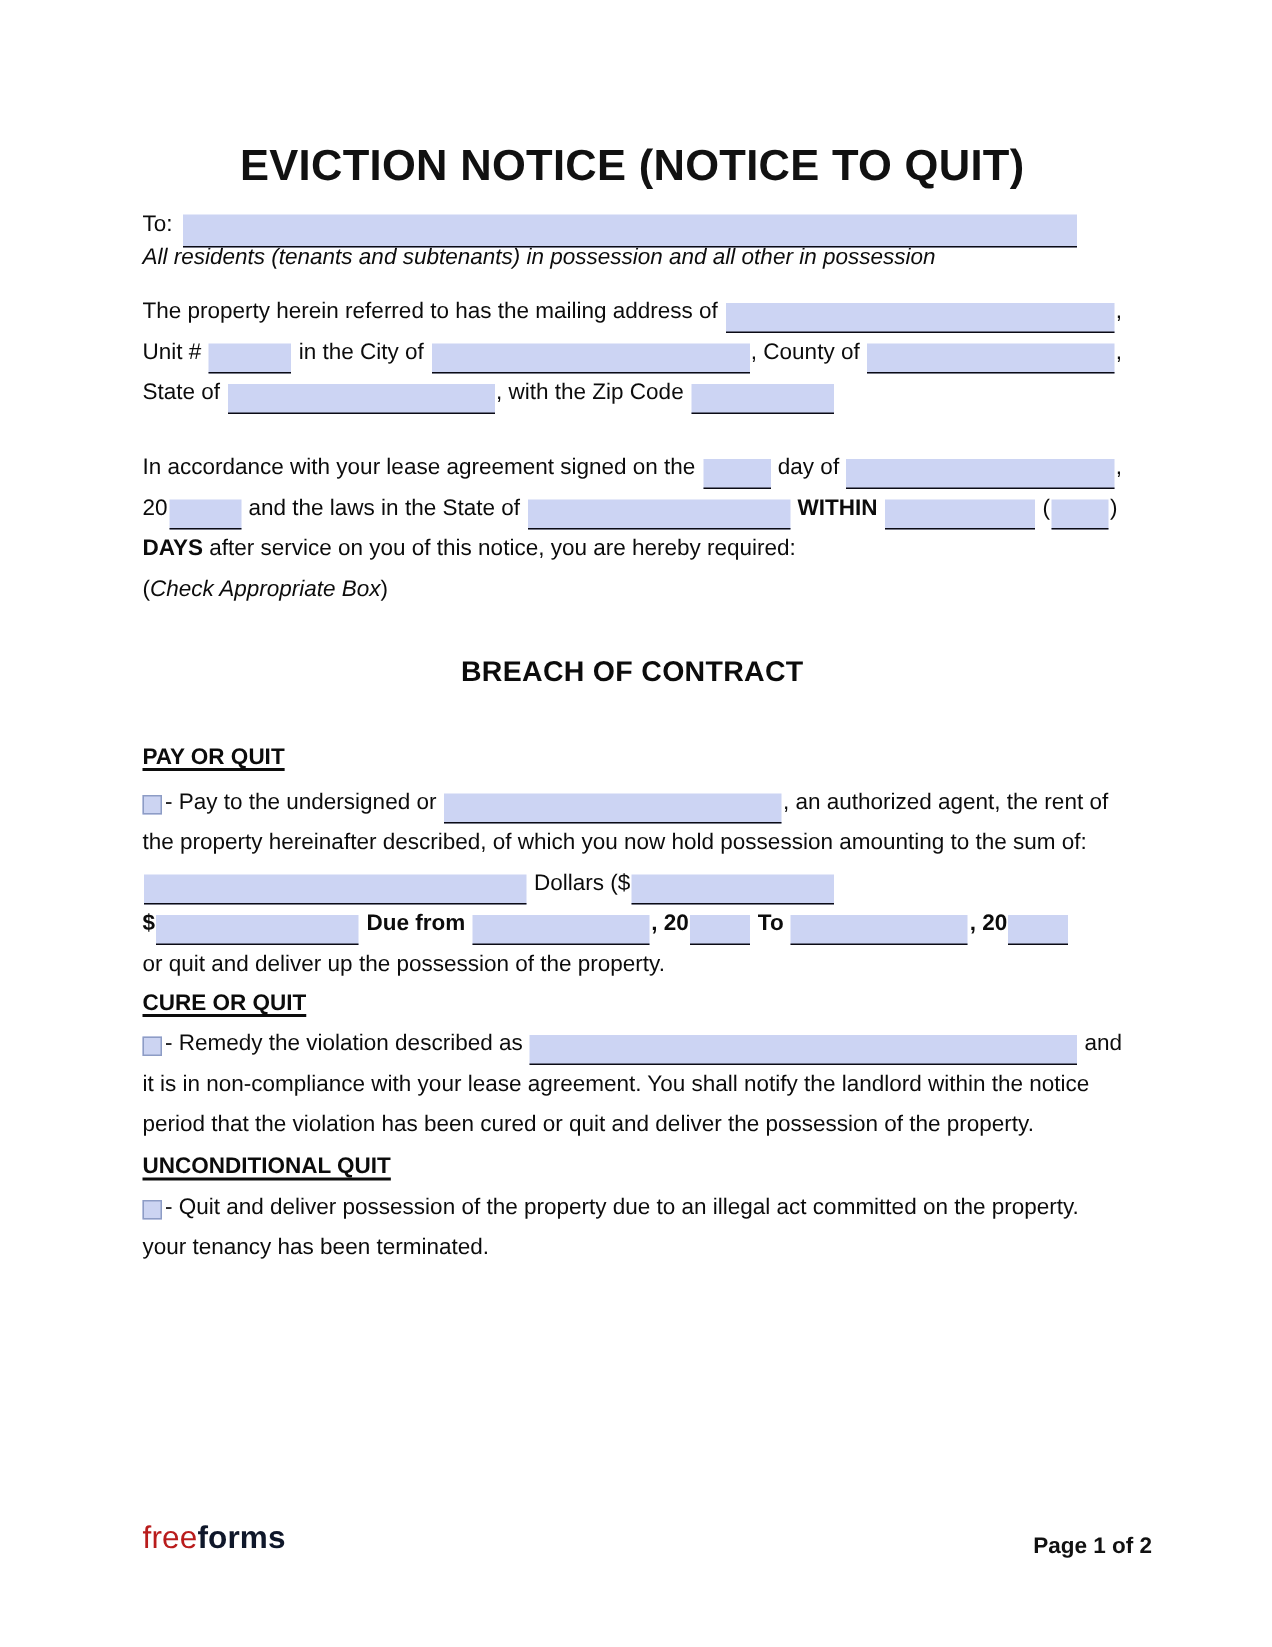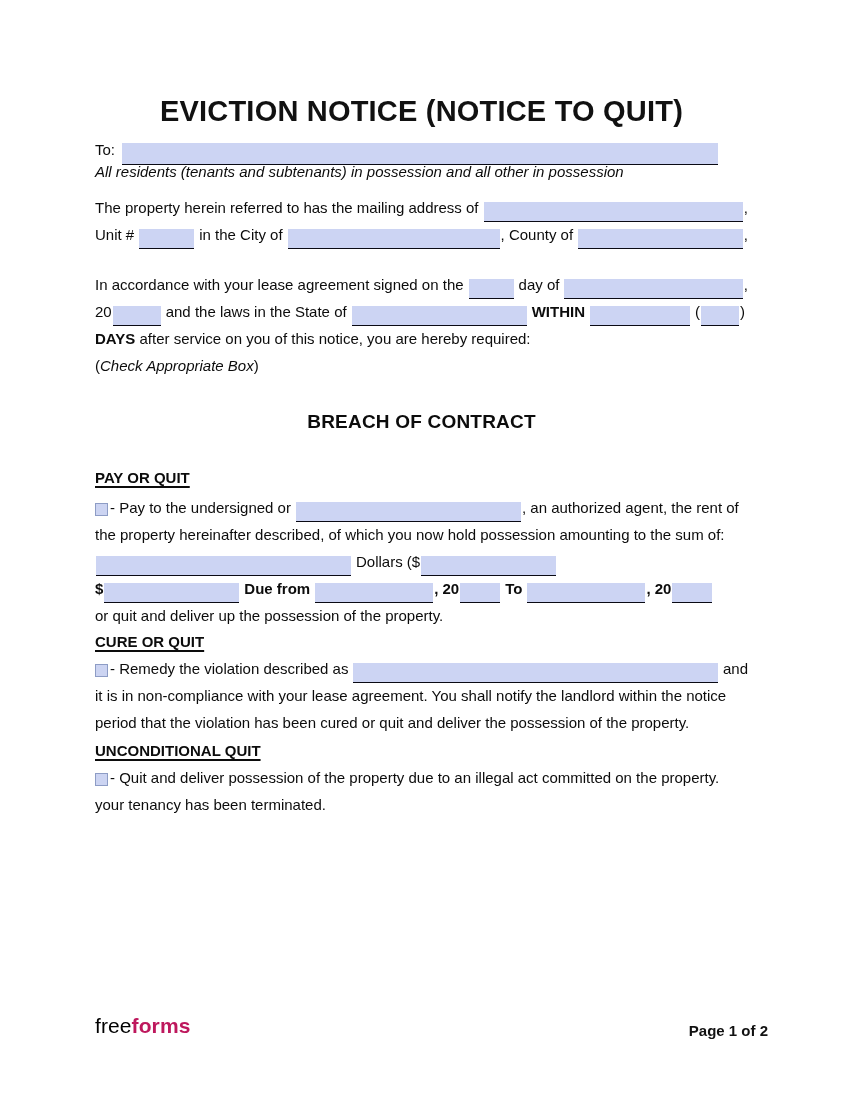--- a/index.html
+++ b/index.html
@@ -55,22 +55,22 @@
   
   .w-unit{width:55px;} .w-city{width:212px;} .w-state{width:178px;} .w-zip{width:95px;}
   .w-day{width:45px;} .w-year{width:48px;} .w-state2{width:175px;} .w-within{width:100px;} .w-daysnum{width:38px;}
   .w-payee{width:225px;} .w-words{width:255px;} .w-num{width:135px;}
   .w-amt{width:135px;} .w-date{width:118px;} .w-yr2{width:40px;}
   .w-illegal{width:305px;}
 
   .overflow-line { width:715px; }
 
   .brand { position:absolute; left:95px; top:1014px; font-size:21px; letter-spacing:.1px; }
-  .brand .free { color:#000000; font-weight:400; }
-  .brand .forms { color:#be185d; font-weight:700; }
+  .brand .free { color:#b91c1c; font-weight:400; }
+  .brand .forms { color:#0f172a; font-weight:700; }
   .pagenum { position:absolute; right:80px; top:1022px; font-size:15px; font-weight:700; color:#111; }
 </style>
 </head>
 <body>
 
 <div class="doc">
 
   <h1 class="title">EVICTION NOTICE (NOTICE TO QUIT)</h1>
 
   <div class="line to-row">
@@ -87,20 +87,26 @@
       <span>,</span>
     </div>
     <div class="line">
       <span>Unit #</span>
       <span class="field w-unit"></span>
       <span>in the City of</span>
       <span class="field w-city mr0"></span>
       <span>, County of</span>
       <span class="field grow mr0"></span>
       <span>,</span>
+    </div>
+    <div class="line">
+      <span>State of</span>
+      <span class="field w-state mr0"></span>
+      <span>, with the Zip Code</span>
+      <span class="field w-zip"></span>
     </div>
   </div>
 
   <div class="para2">
     <div class="line">
       <span>In accordance with your lease agreement signed on the</span>
       <span class="field w-day"></span>
       <span>day of</span>
       <span class="field grow mr0"></span>
       <span>,</span>

